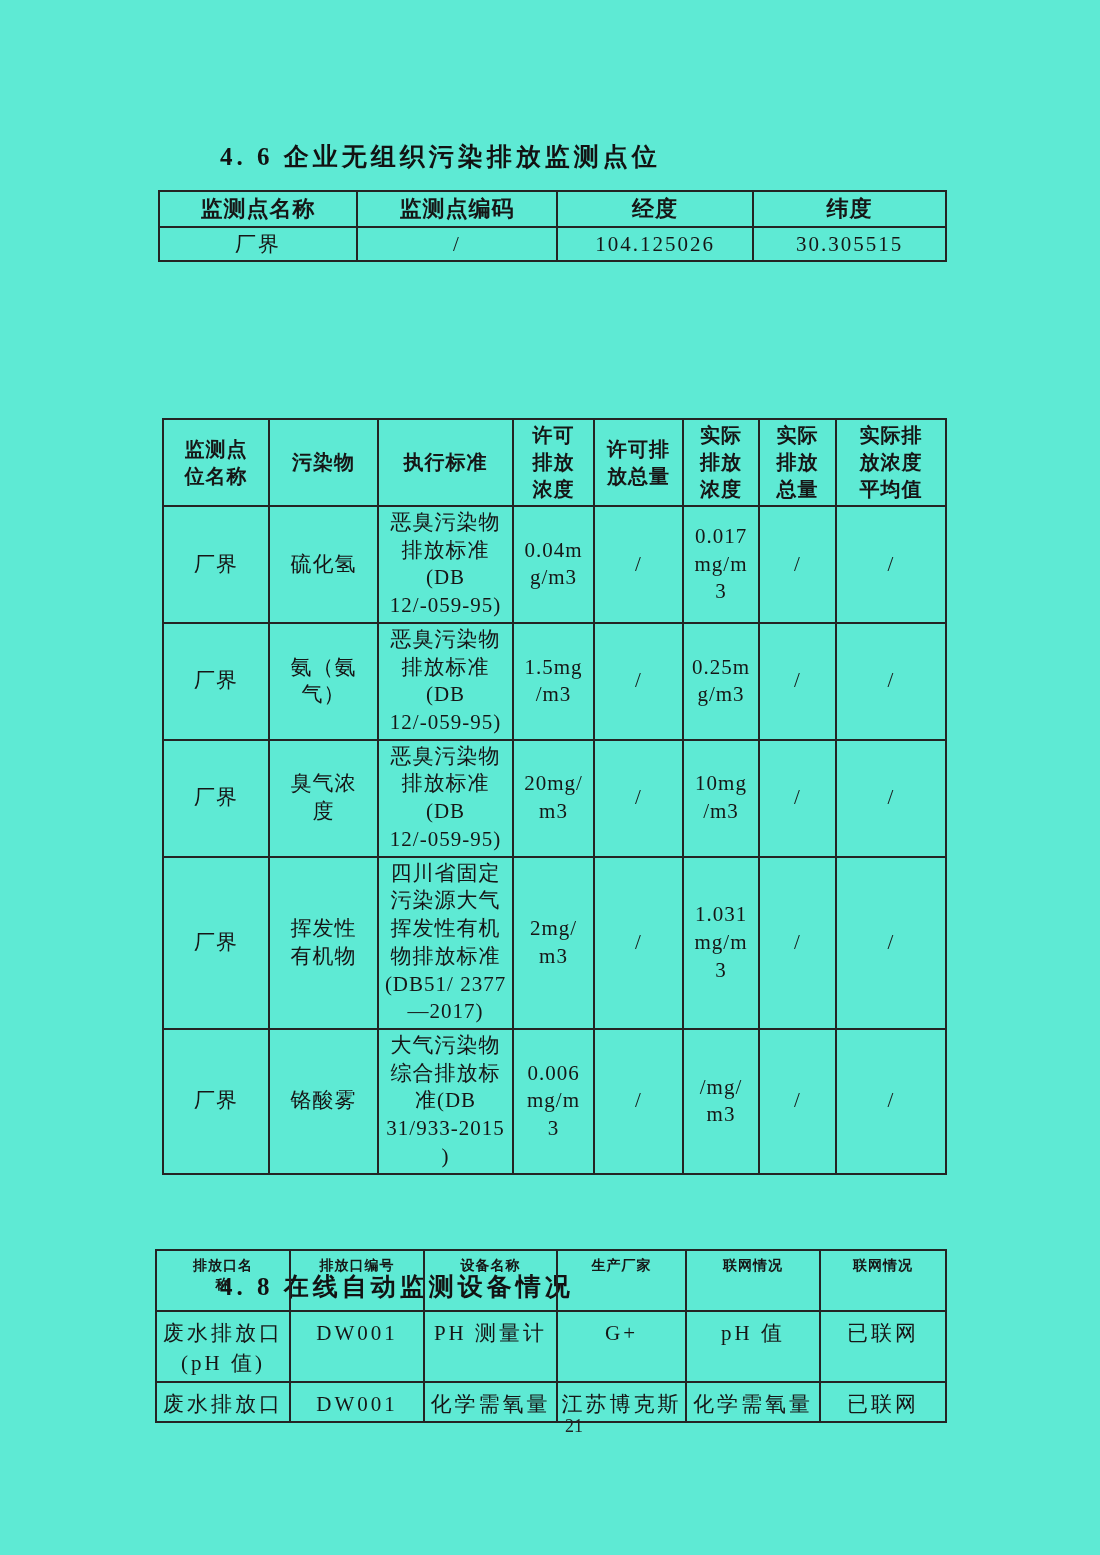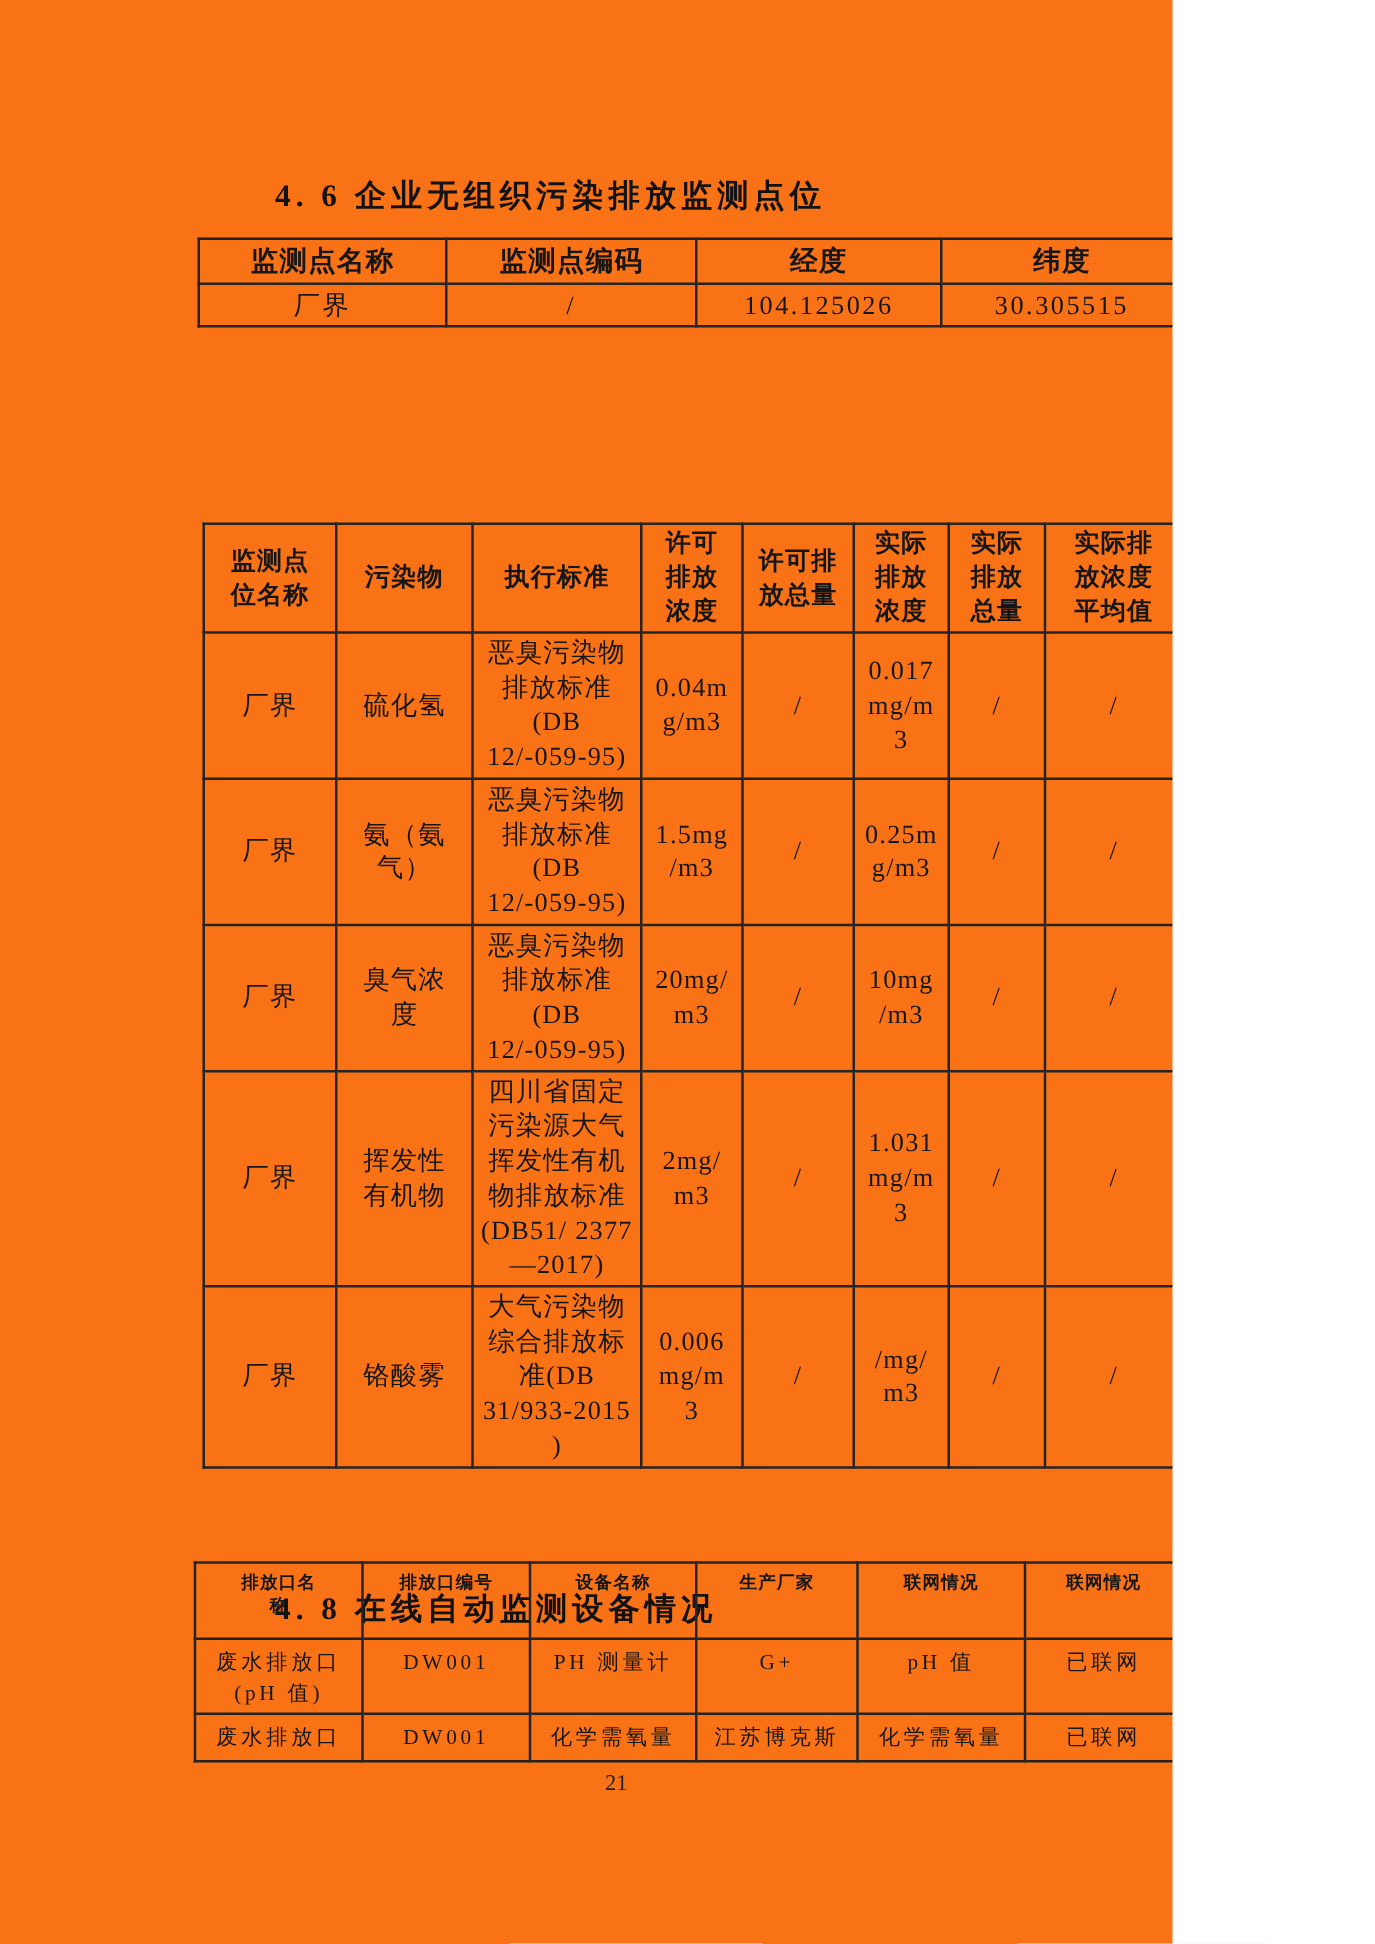--- a/index.html
+++ b/index.html
@@ -1,17 +1,17 @@
 <!DOCTYPE html>
 <html><head>
 <meta charset="utf-8">
 <style>
   html,body { margin:0; padding:0; background:#ffffff; }
   .page {
-    position:relative; width:938px; height:1555px; background:#f97316;
+    position:relative; width:1100px; height:1555px; background:#5eead4;
     color:#161616; font-family:"Liberation Serif", serif; overflow:hidden;
   }
   .sec-title {
     position:absolute; margin:0; font-family:"Liberation Serif", serif;
     font-weight:bold; font-size:25px; letter-spacing:4px; color:#121212;
     white-space:nowrap;
   }
   table { position:absolute; border-collapse:collapse; table-layout:fixed; }
   th, td {
     border:2px solid #242424; text-align:center; vertical-align:middle;
@@ -30,21 +30,21 @@
   #t47 th { font-size:20px; line-height:1.35; }
   #t47 td { font-size:21px; line-height:1.32; letter-spacing:1px; }
   #t47 tr.hdr   { height:87px; }
   #t47 tr.r110  { height:110px; }
   #t47 tr.r170  { height:170px; }
   #t47 tr.r135  { height:135px; }
 
   
   #t48 { left:155px; top:1249px; width:790px; }
   #t48 th { font-size:14px; vertical-align:top; padding-top:5px; line-height:1.35; }
-  #t48 td { font-size:17px; vertical-align:top; padding-top:6px; letter-spacing:3px; line-height:1.45; }
+  #t48 td { font-size:21px; vertical-align:top; padding-top:6px; letter-spacing:3px; line-height:1.45; }
   #t48 tr.hdr { height:61px; }
   #t48 tr.r1  { height:60px; }
   #t48 tr.r2  { height:38px; }
 
   .page-number {
     position:absolute; left:0; right:0; top:1416px; text-align:center;
     font-size:18px; font-family:"Liberation Serif", serif; color:#222;padding-left:48px;
   }
 </style>
 </head>

